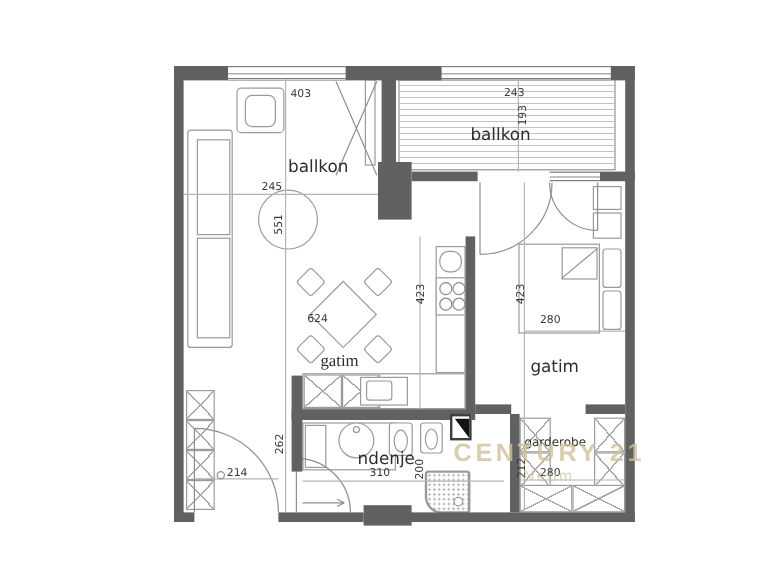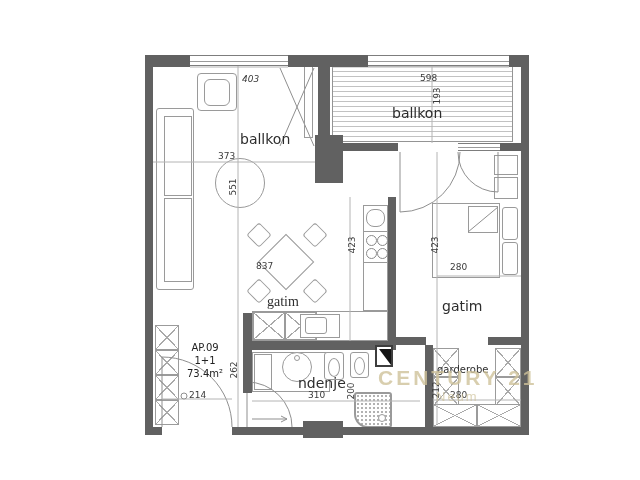--- a/index.html
+++ b/index.html
@@ -148,32 +148,27 @@
   <div class="fur" style="left:375px;top:345px;width:18px;height:22px;border:2px solid #3d3d3d;"></div>
   <div class="shaft-tri" style="left:379px;top:349px;"></div>
 
   <div class="lbl" style="left:240px;top:131px;">ballkon</div>
   <div class="lbl" style="left:392px;top:105px;">ballkon</div>
   <div class="lbl" style="left:267px;top:294px;font-family:Liberation Serif, serif;">gatim</div>
   <div class="lbl" style="left:442px;top:298px;">gatim</div>
   <div class="lbl" style="left:298px;top:375px;">ndenje</div>
   <div class="lbl" style="left:437px;top:364px;font-size:10px;">garderobe</div>
 
-  <div class="apt" style="left:175px;top:341px;width:60px;">
-    <div>AP.09</div>
-    <div>1+1</div>
-    <div>73.4m²</div>
-  </div>
 
-  <div class="dim" style="left:242px;top:74px;font-style:italic;">403</div>
-  <div class="dim" style="left:420px;top:73px;">598</div>
+  <div class="dim" style="left:242px;top:74px;">403</div>
+  <div class="dim" style="left:420px;top:73px;">243</div>
   <div class="dimv" style="left:428px;top:91px;">193</div>
-  <div class="dim" style="left:218px;top:151px;">373</div>
+  <div class="dim" style="left:218px;top:151px;">245</div>
   <div class="dimv" style="left:224px;top:182px;">551</div>
-  <div class="dim" style="left:256px;top:261px;">837</div>
+  <div class="dim" style="left:256px;top:261px;">624</div>
   <div class="dimv" style="left:343px;top:240px;">423</div>
   <div class="dimv" style="left:426px;top:240px;">423</div>
   <div class="dim" style="left:450px;top:262px;">280</div>
   <div class="dimv" style="left:225px;top:365px;">262</div>
   <div class="dim" style="left:189px;top:390px;">214</div>
   <div class="dim" style="left:308px;top:390px;">310</div>
   <div class="dimv" style="left:342px;top:386px;">200</div>
   <div class="dimv" style="left:427px;top:385px;">212</div>
   <div class="dim" style="left:450px;top:390px;">280</div>
 

